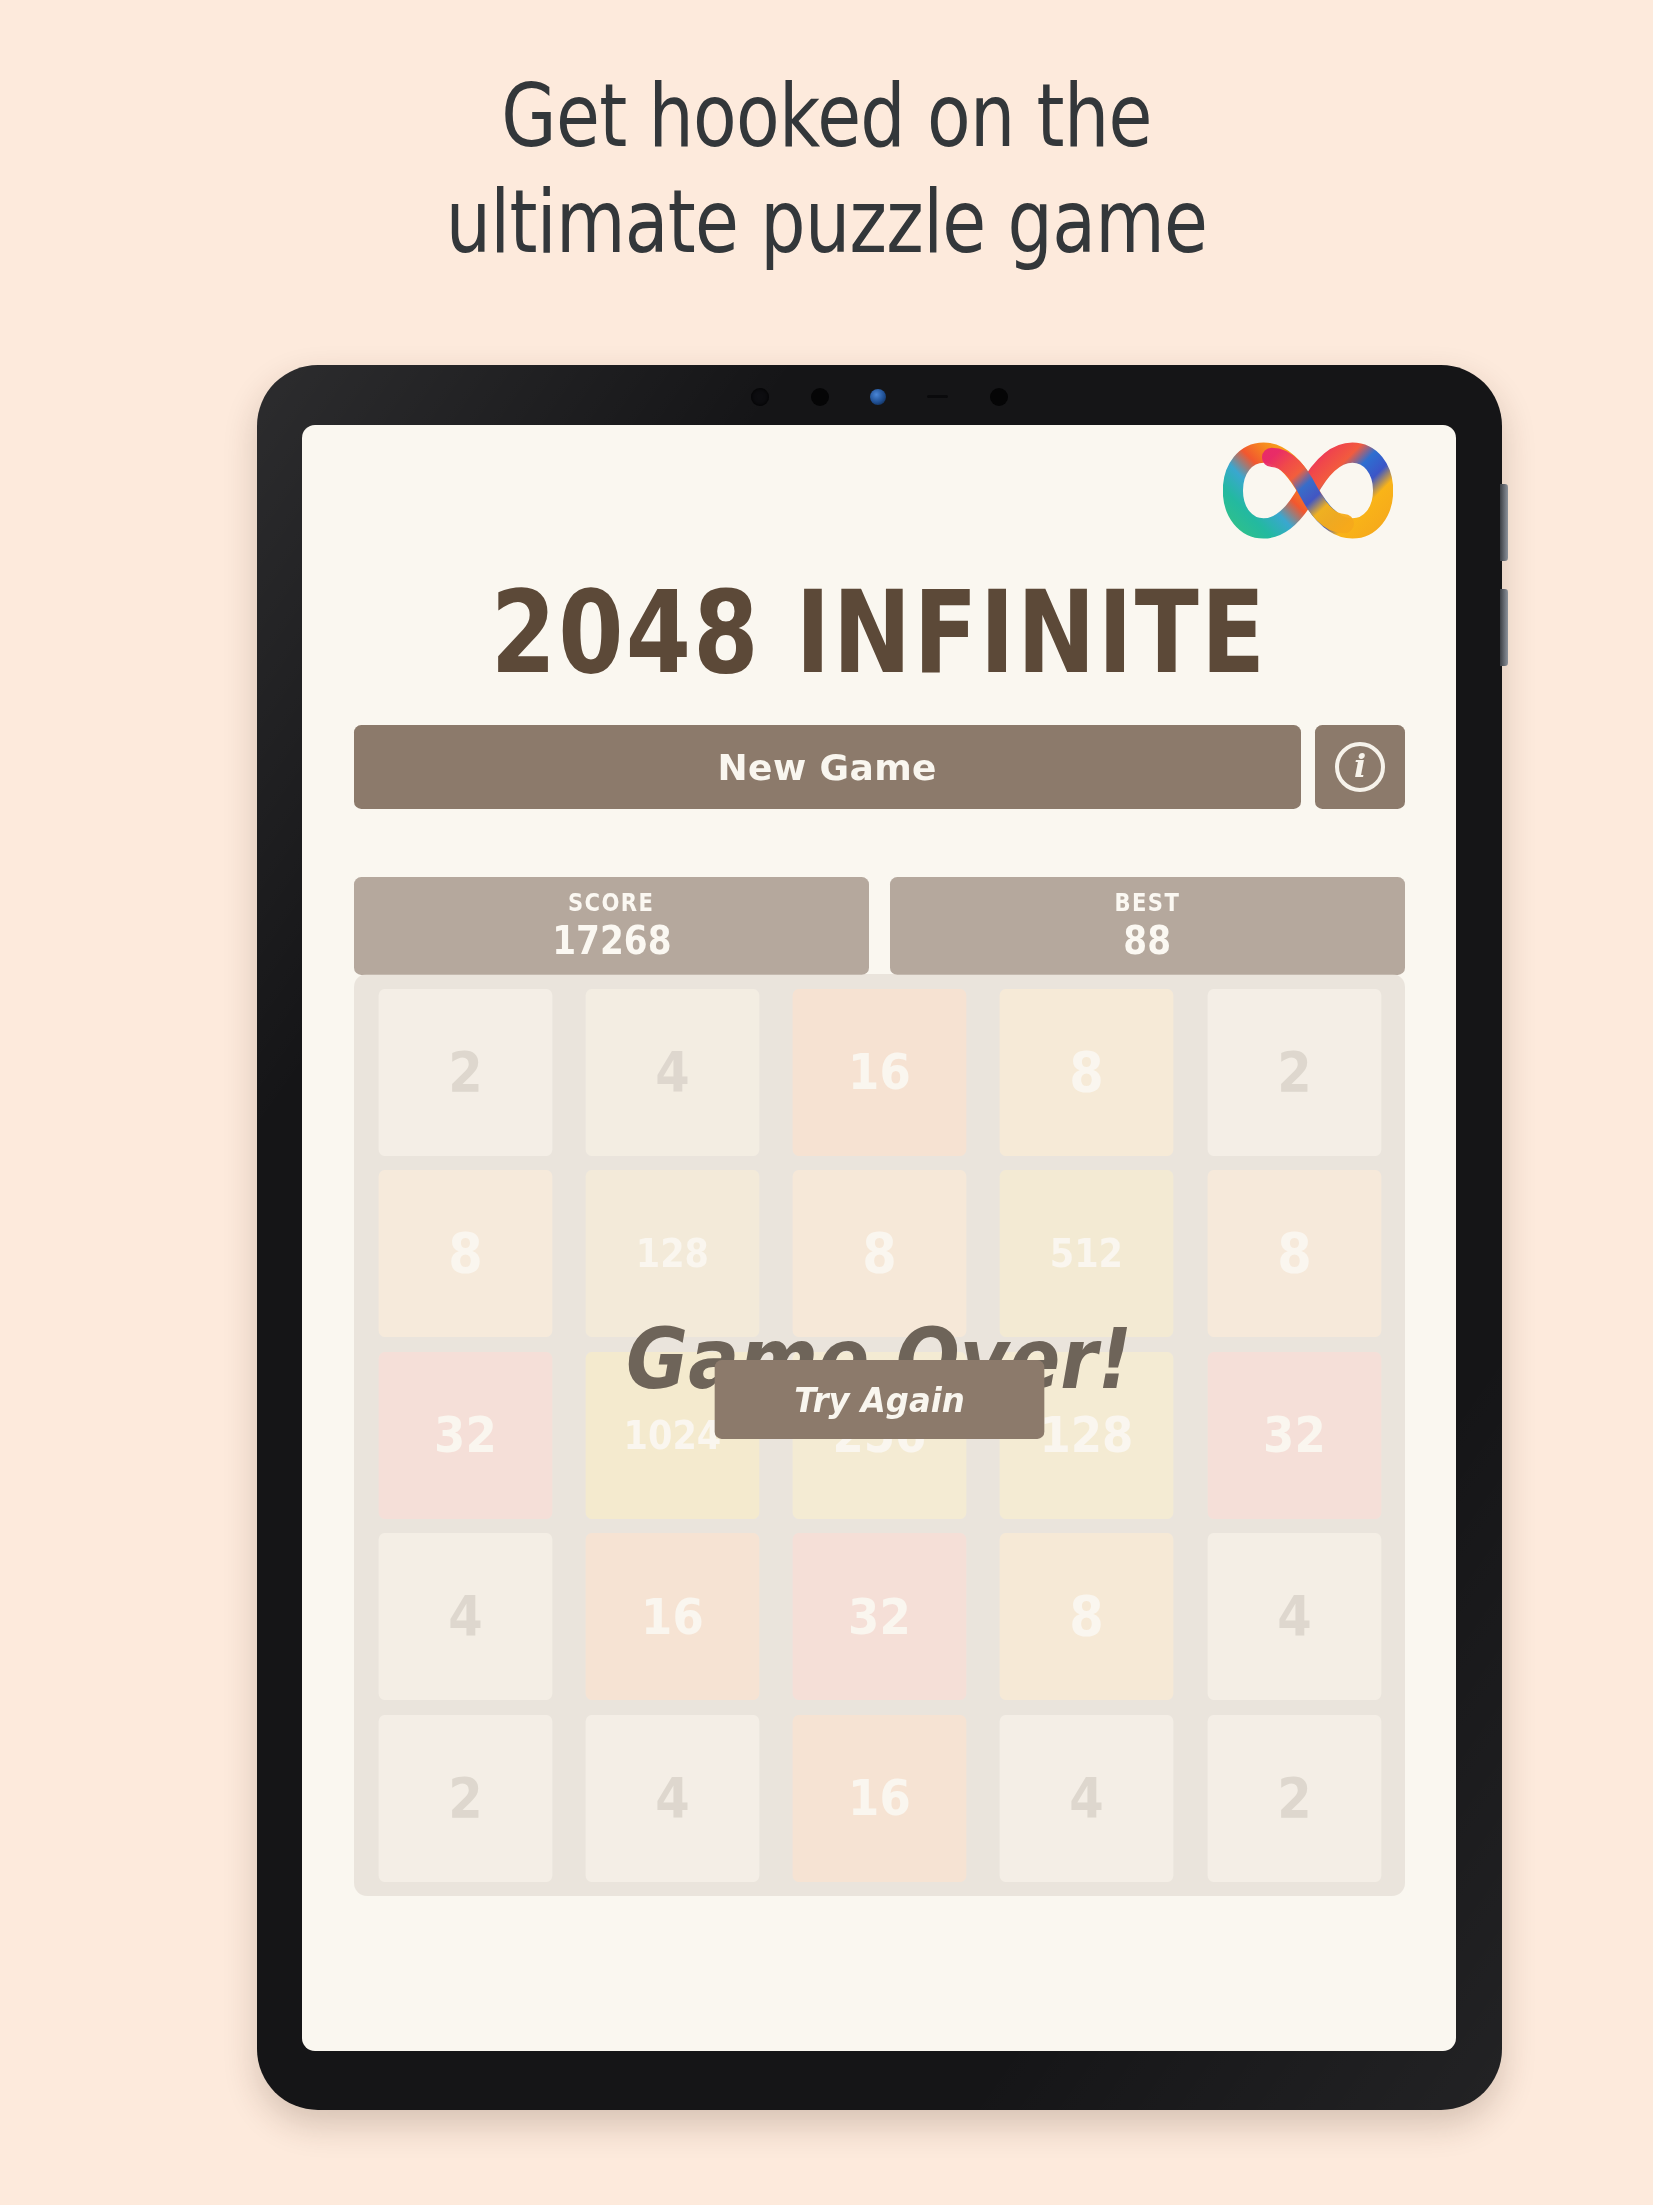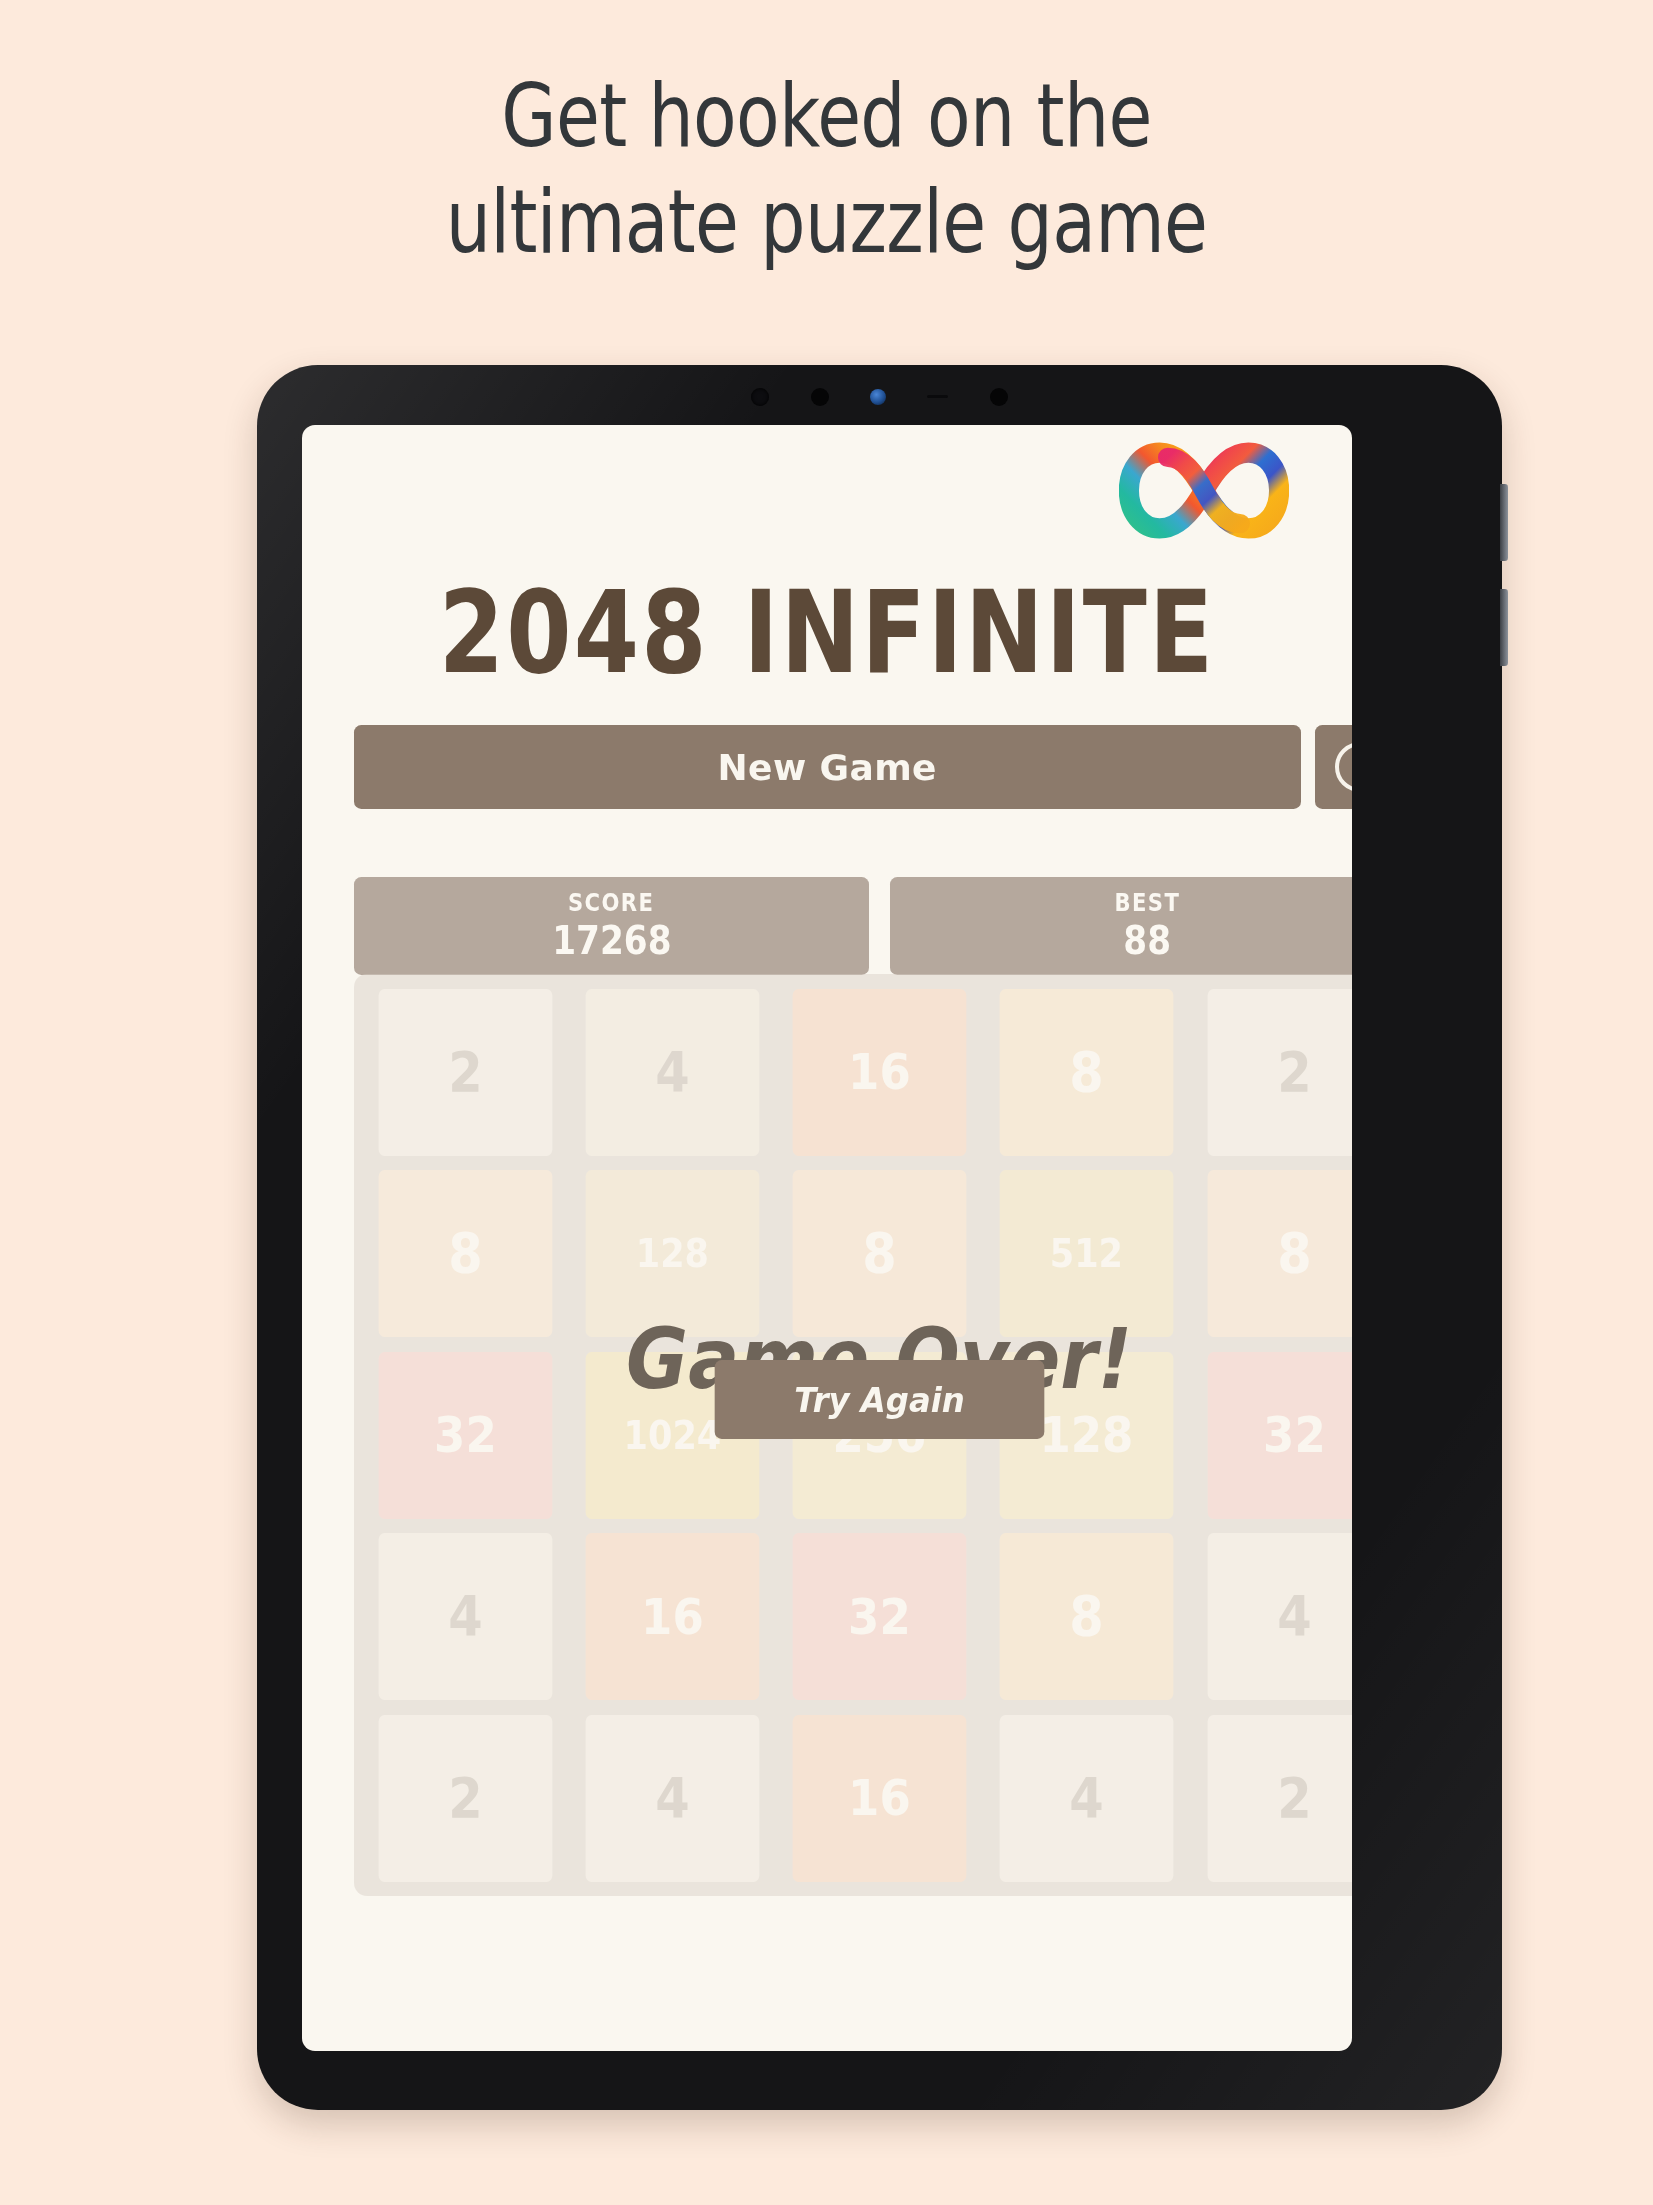--- a/index.html
+++ b/index.html
@@ -65,21 +65,21 @@
   .cam-sensor {
     width:16px; height:16px; border-radius:50%;
     background:radial-gradient(circle at 40% 35%, #4a86d8 0%, #1f4f93 55%, #0b1b33 100%);
   }
   .cam-spacer { width:21px; height:3.2px; border-radius:1.6px; background:#0a0a0c; }
 
   
   .screen {
     position:absolute;
     left:45px; top:60px;
-    width:1050px; height:1626px;
+    width:1154px; height:1626px;
     background:#FAF7F0;
     border-radius:13px;
     overflow:hidden;
   }
 
   
   .logo-infinity {
     position:absolute;
     right:63px; top:13px;
     width:170px; height:105px;

